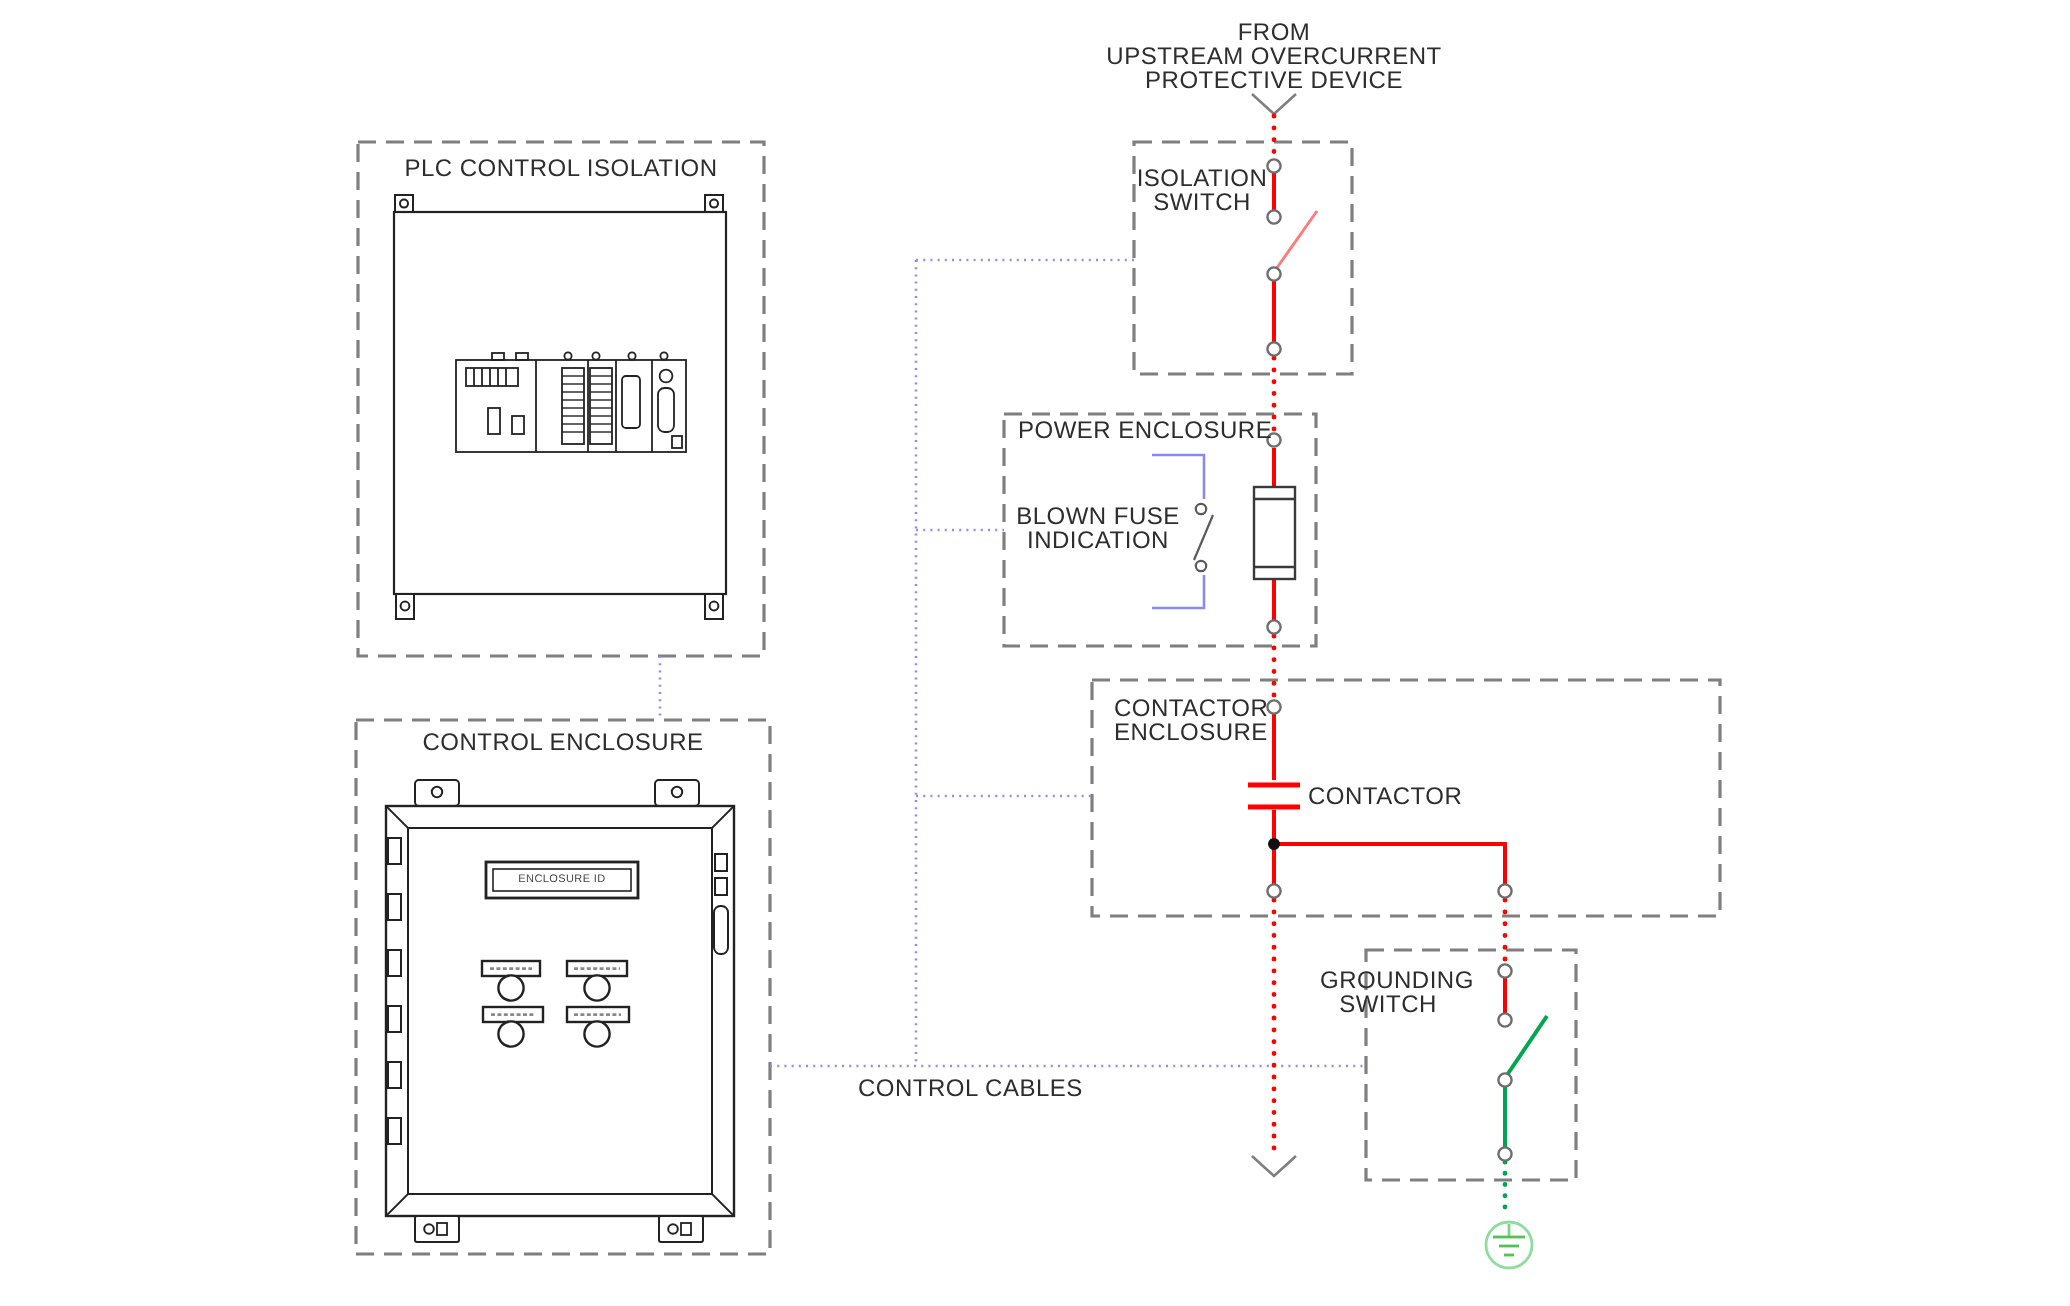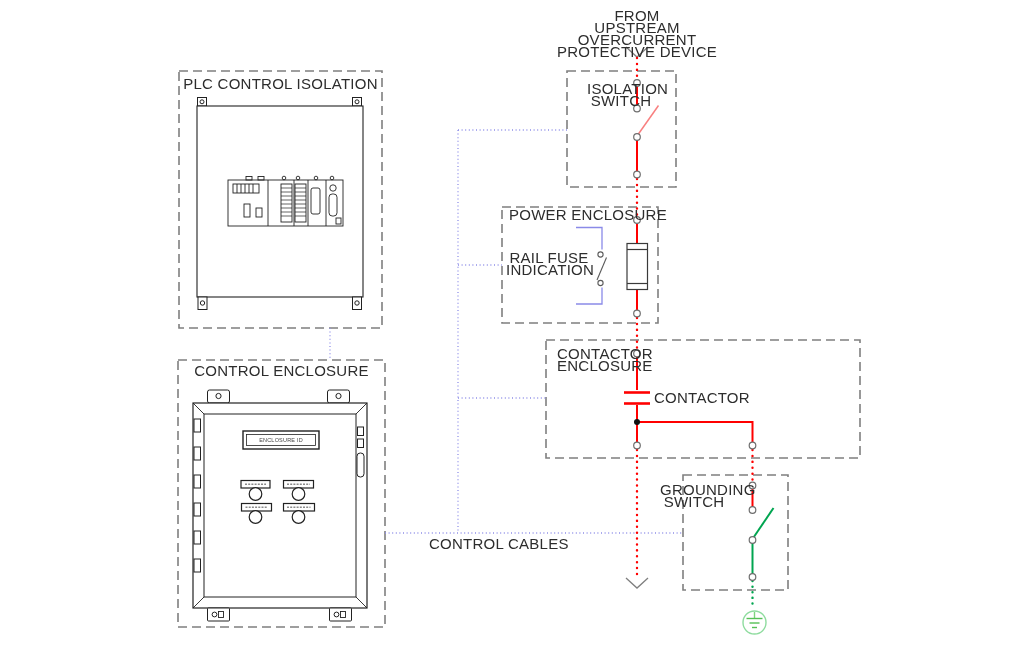--- a/index.html
+++ b/index.html
@@ -1,18 +1,18 @@
 <!DOCTYPE html>
 <html><head>
 <meta charset="utf-8">
 <style>
   html,body{margin:0;padding:0;background:#fff;}
   #canvas{position:relative;width:1035px;height:653px;background:#ffffff;overflow:hidden;
           font-family:"Liberation Sans",sans-serif;}
-  .lbl{position:absolute;font-size:15px;line-height:12px;color:#2d2d2d;
+  .lbl{position:absolute;font-size:12px;line-height:12px;color:#2d2d2d;
        letter-spacing:.25px;white-space:pre-line;}
   .ctr{text-align:center;}
   .tiny{font-size:5.5px;line-height:18px;letter-spacing:.2px;text-align:center;}
   svg{position:absolute;left:0;top:0;}
 </style>
 </head>
 <body>
 
 <div id="canvas">
 
@@ -227,26 +227,26 @@
     </g>
   </g>
 </svg>
 
   <div class="lbl ctr" style="left:547px;top:10px;width:180px;">FROM
 UPSTREAM OVERCURRENT
 PROTECTIVE DEVICE</div>
 
   <div class="lbl ctr" style="left:179px;top:78px;width:203px;">PLC CONTROL ISOLATION</div>
 
-  <div class="lbl ctr" style="left:567px;top:83px;width:68px;margin-left:20px;">ISOLATION
+  <div class="lbl ctr" style="left:567px;top:83px;width:68px;">ISOLATION
 SWITCH</div>
 
   <div class="lbl" style="left:509px;top:209px;">POWER ENCLOSURE</div>
 
-  <div class="lbl ctr" style="left:506px;top:252px;width:86px;">RAIL FUSE
+  <div class="lbl ctr" style="left:506px;top:252px;width:86px;">BLOWN FUSE
 INDICATION</div>
 
   <div class="lbl" style="left:557px;top:348px;">CONTACTOR
 ENCLOSURE</div>
 
   <div class="lbl" style="left:654px;top:392px;">CONTACTOR</div>
 
   <div class="lbl ctr" style="left:660px;top:484px;width:68px;">GROUNDING
 SWITCH</div>
 

